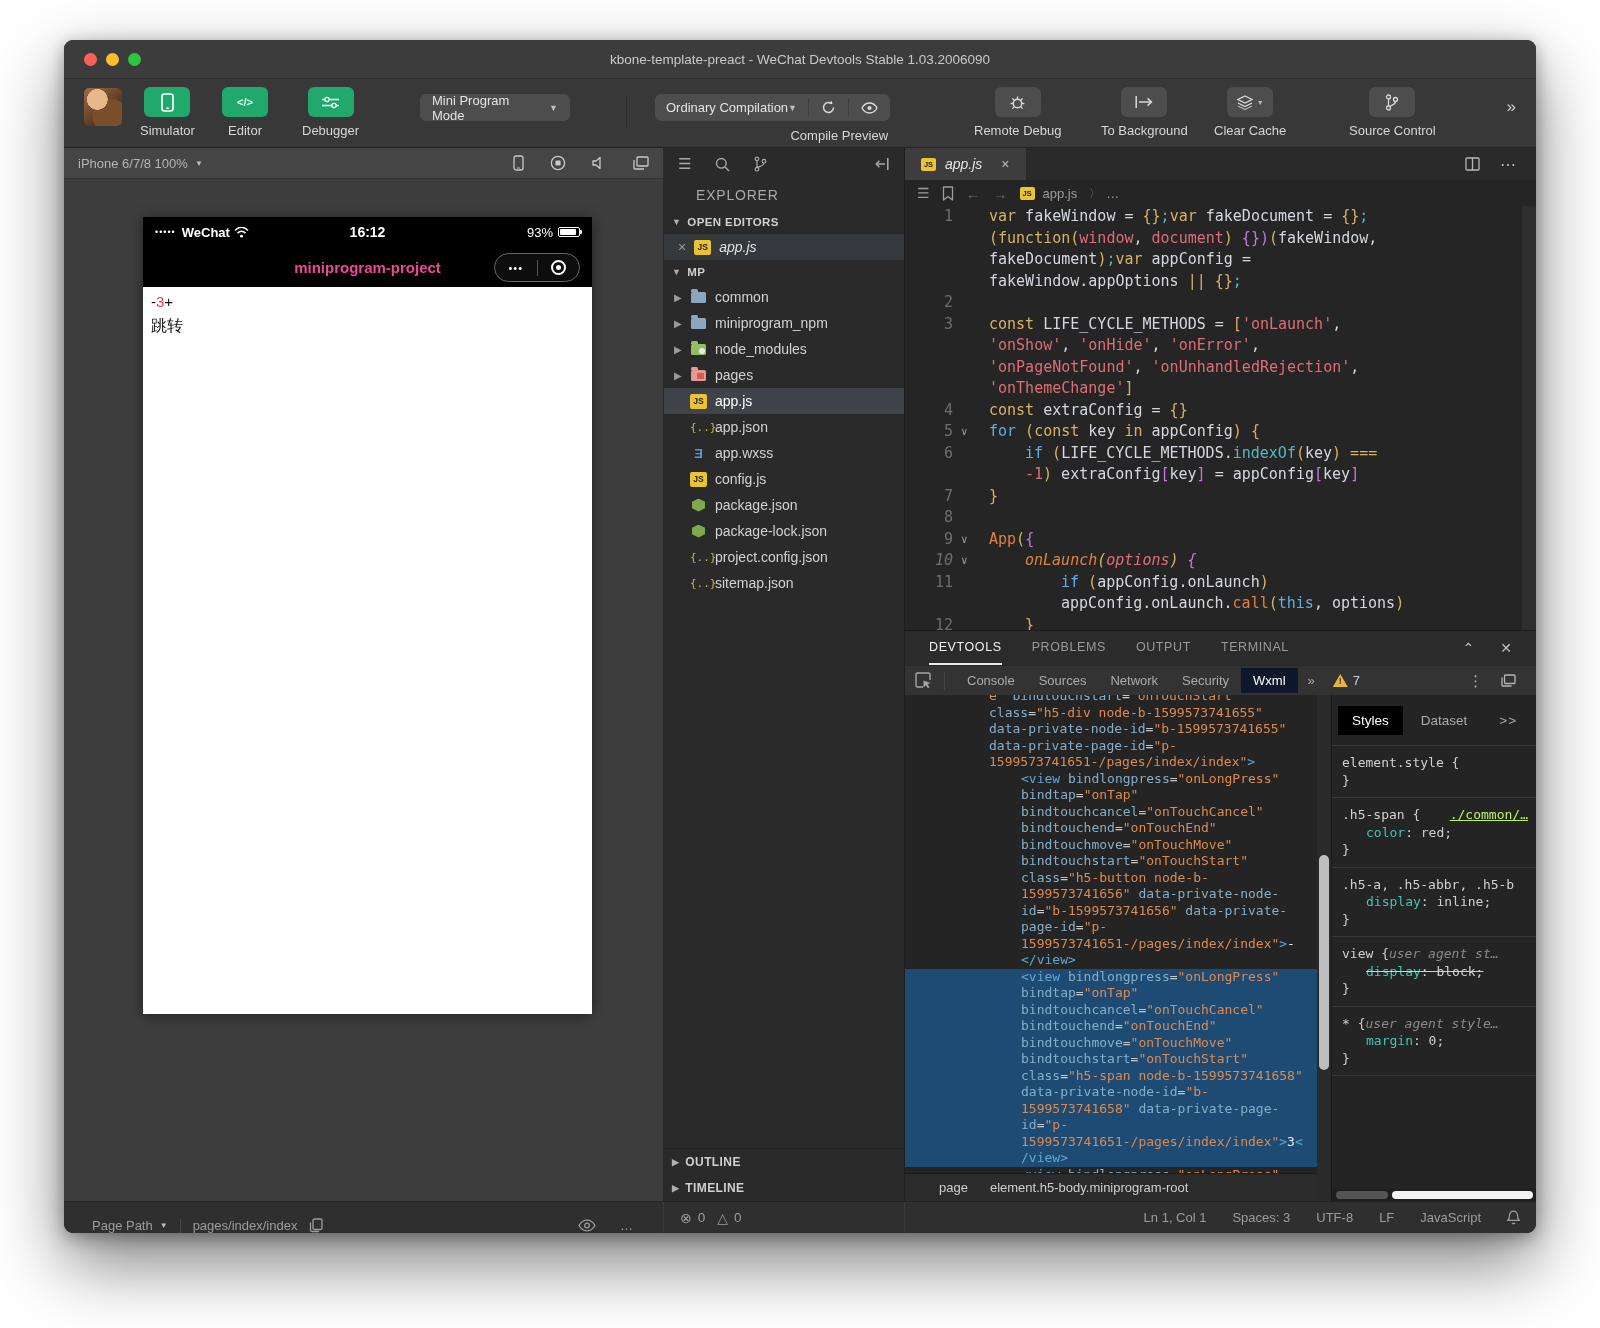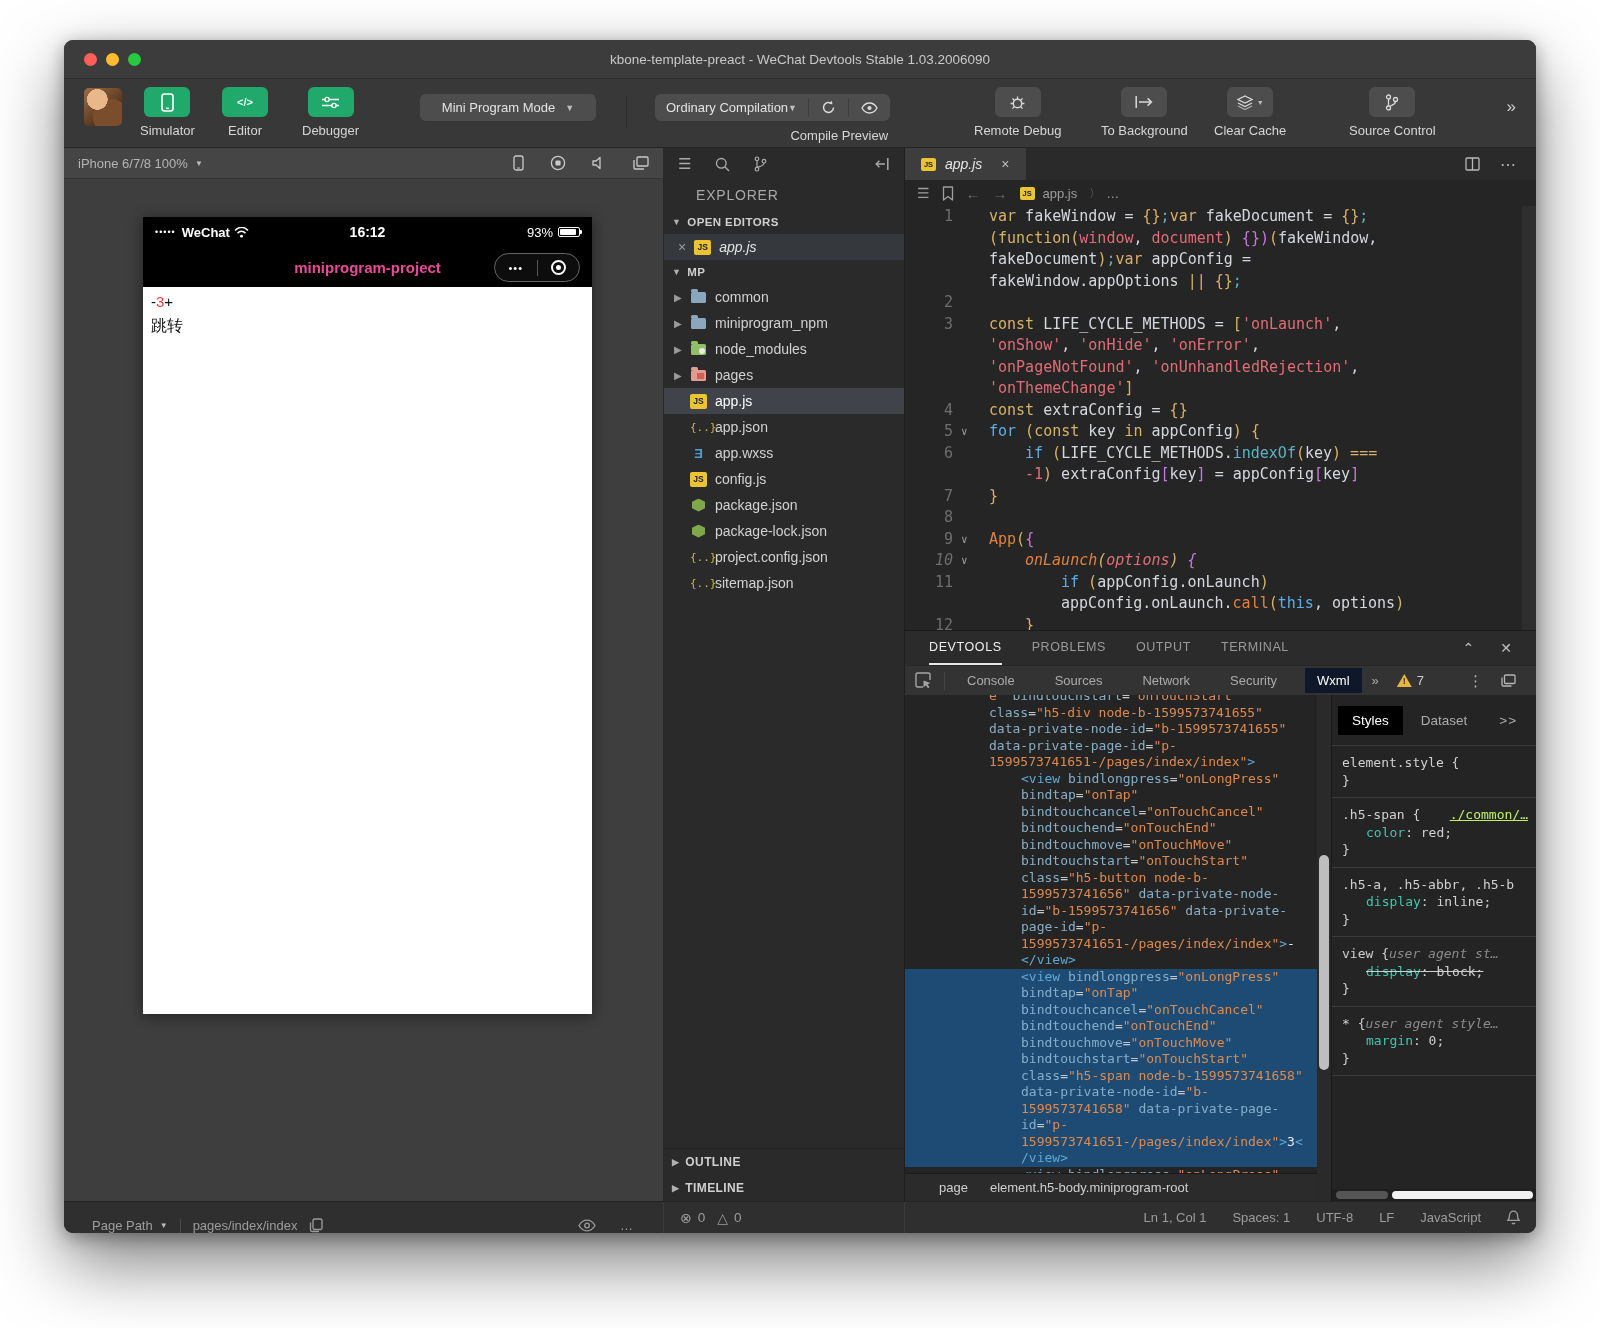--- a/index.html
+++ b/index.html
@@ -203,21 +203,21 @@
               <line x1="0" y1="3.5" x2="17" y2="3.5" stroke="#fff" stroke-width="1.5"></line>
               <line x1="0" y1="9.5" x2="17" y2="9.5" stroke="#fff" stroke-width="1.5"></line>
               <circle cx="5" cy="3.5" r="2.1" fill="#21a96c" stroke="#fff" stroke-width="1.4"></circle>
               <circle cx="12" cy="9.5" r="2.1" fill="#21a96c" stroke="#fff" stroke-width="1.4"></circle>
             </svg>
       </span>
         </div>
       <div class="tlabel">Debugger</div>
     </div>
 
-    <div class="select" style="position:absolute;left:356px;top:15px;width:176px;justify-content:center">
+    <div class="select" style="position:absolute;left:356px;top:15px;width:150px;justify-content:center">
       <span>Mini Program Mode</span>
       <span class="caret">▼</span>
     </div>
 
     <div class="vsep" style="left:562px"></div>
 
     <div style="position:absolute;left:591px;top:15px;display:flex;flex-direction:column;align-items:flex-end">
       <div class="compgroup">
         <div class="part">
           <span>Ordinary Compilation</span>
@@ -544,21 +544,21 @@
           </div>
         </div>
         <div class="subtabs">
           <span style="margin-right:2px">
             <svg width="17" height="17" viewBox="0 0 17 17">
                 <path d="M8 15H2.5A1.5 1.5 0 0 1 1 13.5v-11A1.5 1.5 0 0 1 2.5 1h11A1.5 1.5 0 0 1 15 2.5V8" fill="none" stroke="#a5a5a5" stroke-width="1.4"></path>
                 <path d="M8.5 8.5 15.5 11l-3 1.3 2 3-1.6 1-2-3-2.4 2.2z" fill="#a5a5a5"></path>
               </svg>
           </span>
           <span class="stdiv"></span>
-          <span id="subtabs" style="display:flex;gap:16px">
+          <span id="subtabs" style="display:flex;gap:0">
               <span class="stab">Console</span>
               <span class="stab">Sources</span>
               <span class="stab">Network</span>
               <span class="stab">Security</span>
               <span class="stab act">Wxml</span>
             </span>
           <span class="st-more">»</span>
           <span class="warnwrap">
             <span class="warn-tri">
                 <span class="t"></span>
@@ -663,21 +663,21 @@
     </div>
     <div class="sb-mid">
       <span style="font-size:14px">⊗</span>
       <span>0</span>
       <span style="font-size:14px;margin-left:6px">△</span>
       <span>0</span>
     </div>
     <div class="sb-right">
       <span id="sbitems" style="display:flex;gap:26px">
           <span>Ln 1, Col 1</span>
-          <span>Spaces: 1</span>
+          <span>Spaces: 3</span>
           <span>UTF-8</span>
           <span>LF</span>
           <span>JavaScript</span>
         </span>
       <span>
         <svg width="13" height="15" viewBox="0 0 13 15">
             <path d="M6.5 1.2a4 4 0 0 1 4 4c0 3 .8 4.3 1.6 5.1H.9c.8-.8 1.6-2.1 1.6-5.1a4 4 0 0 1 4-4z" fill="none" stroke="#9d9d9d" stroke-width="1.3"></path>
             <path d="M5 12.7a1.6 1.6 0 0 0 3 0" fill="none" stroke="#9d9d9d" stroke-width="1.3"></path>
           </svg>
       </span>

